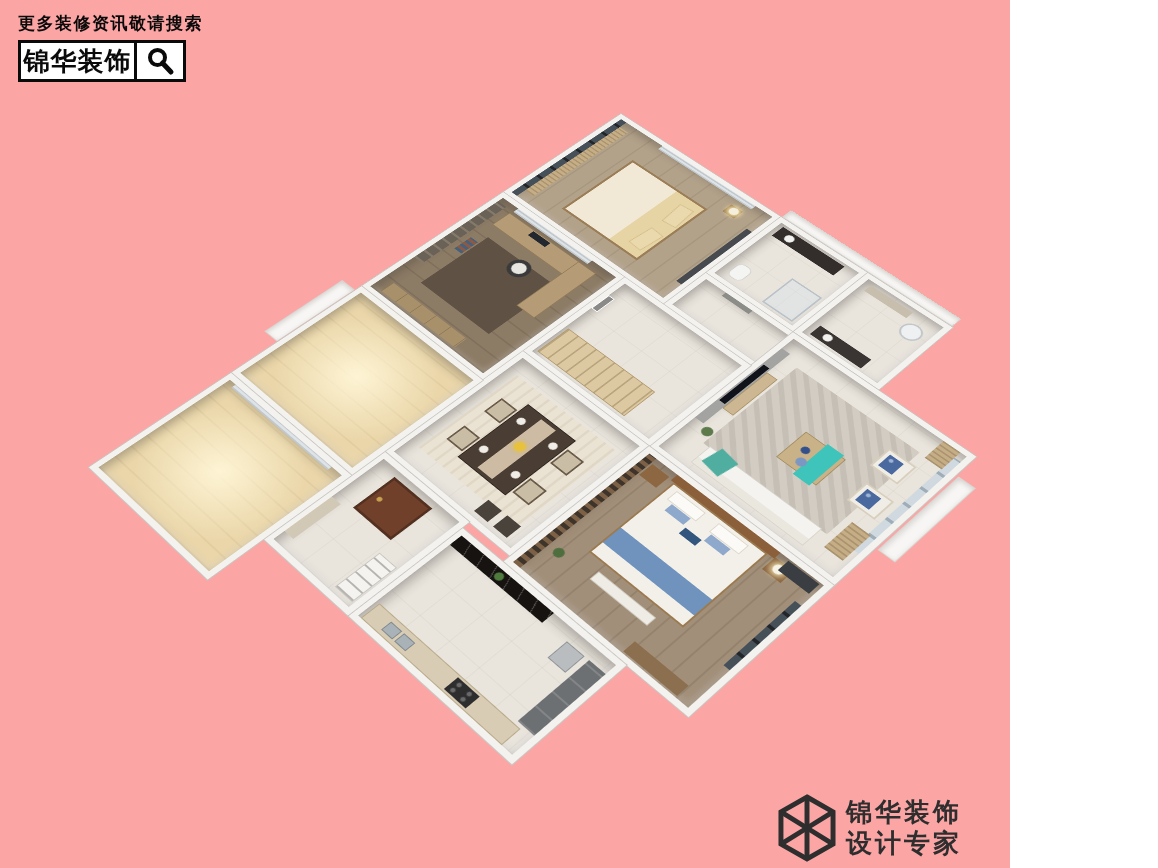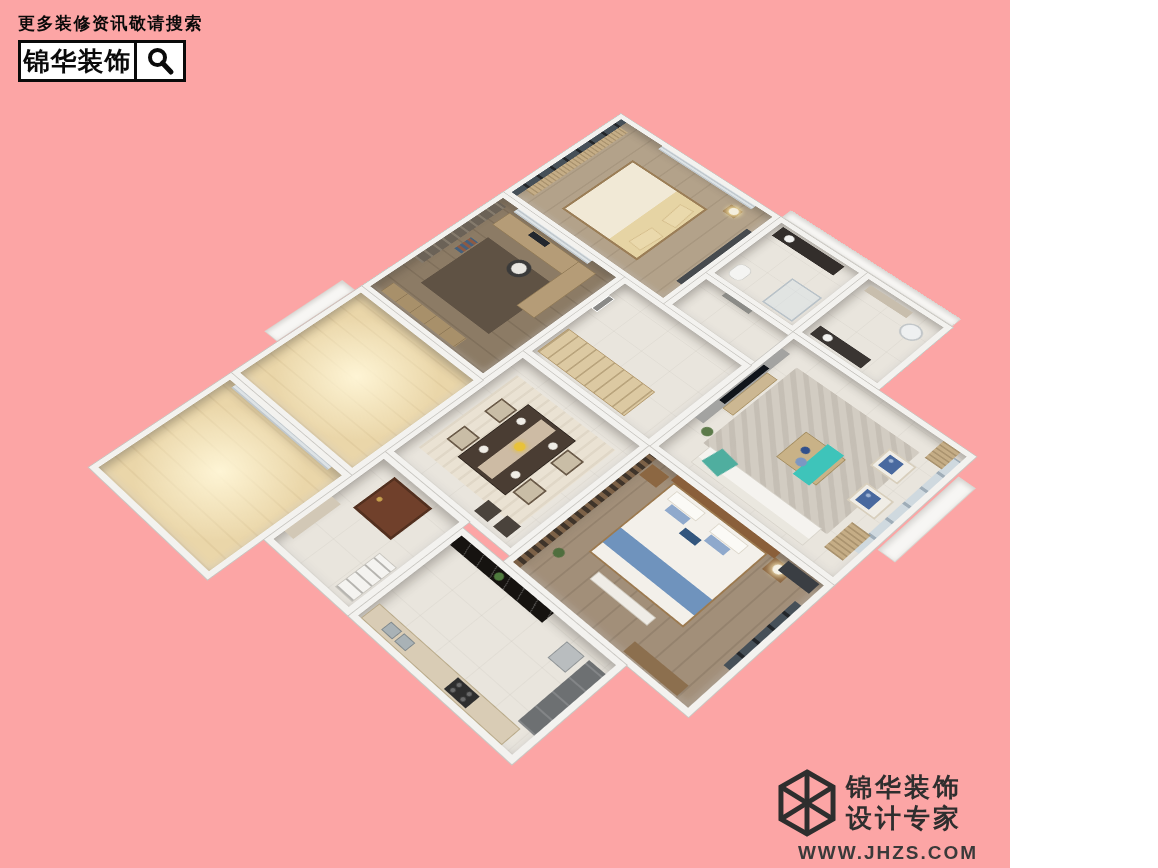--- a/index.html
+++ b/index.html
@@ -223,16 +223,15 @@
           <line x1="50" y1="106" x2="50" y2="56"></line>
           <line x1="92" y1="30" x2="50" y2="56"></line>
           <line x1="8" y1="30" x2="50" y2="56"></line>
         </g>
       </svg>
       <div class="brand-lines">
         <div class="brand-line">锦华装饰</div>
         <div class="brand-line">设计专家</div>
       </div>
     </div>
-    <div class="brand-site">WWW.JHZS.COM</div>
   </div>
 
 </div>
 
 </body></html>

